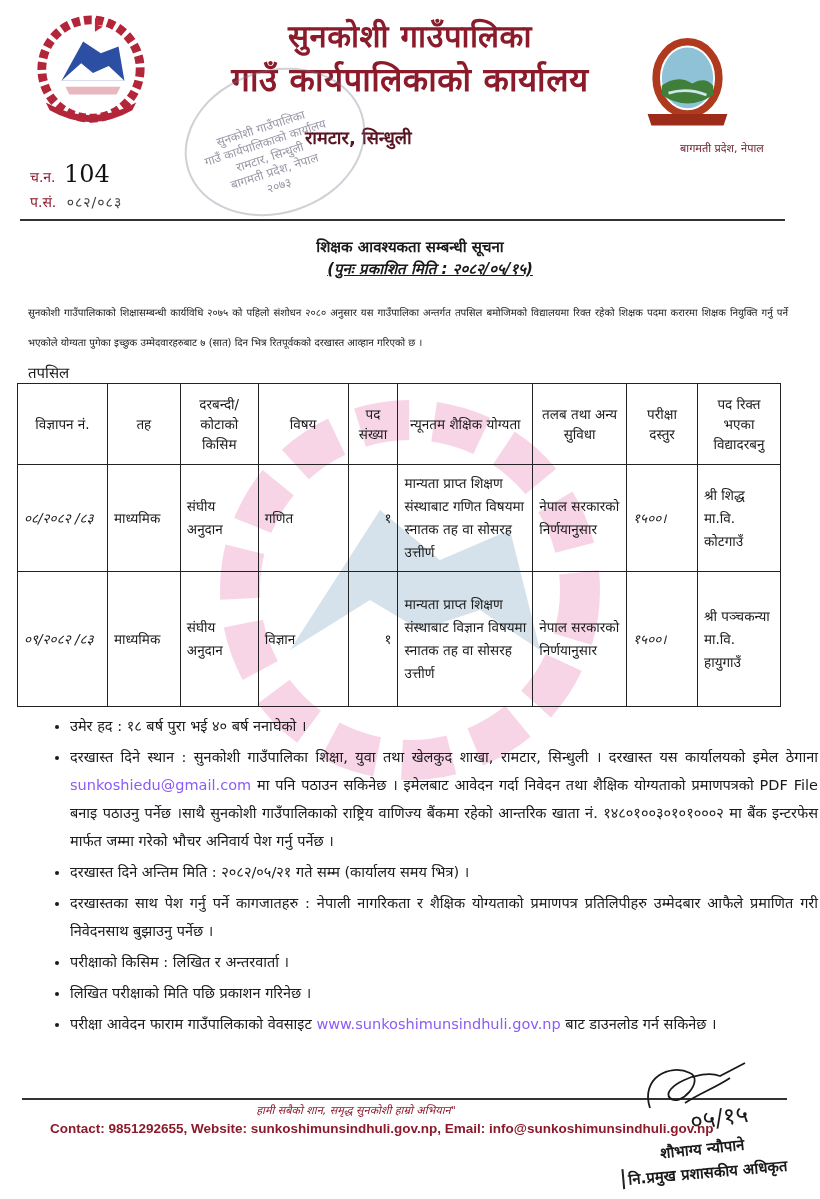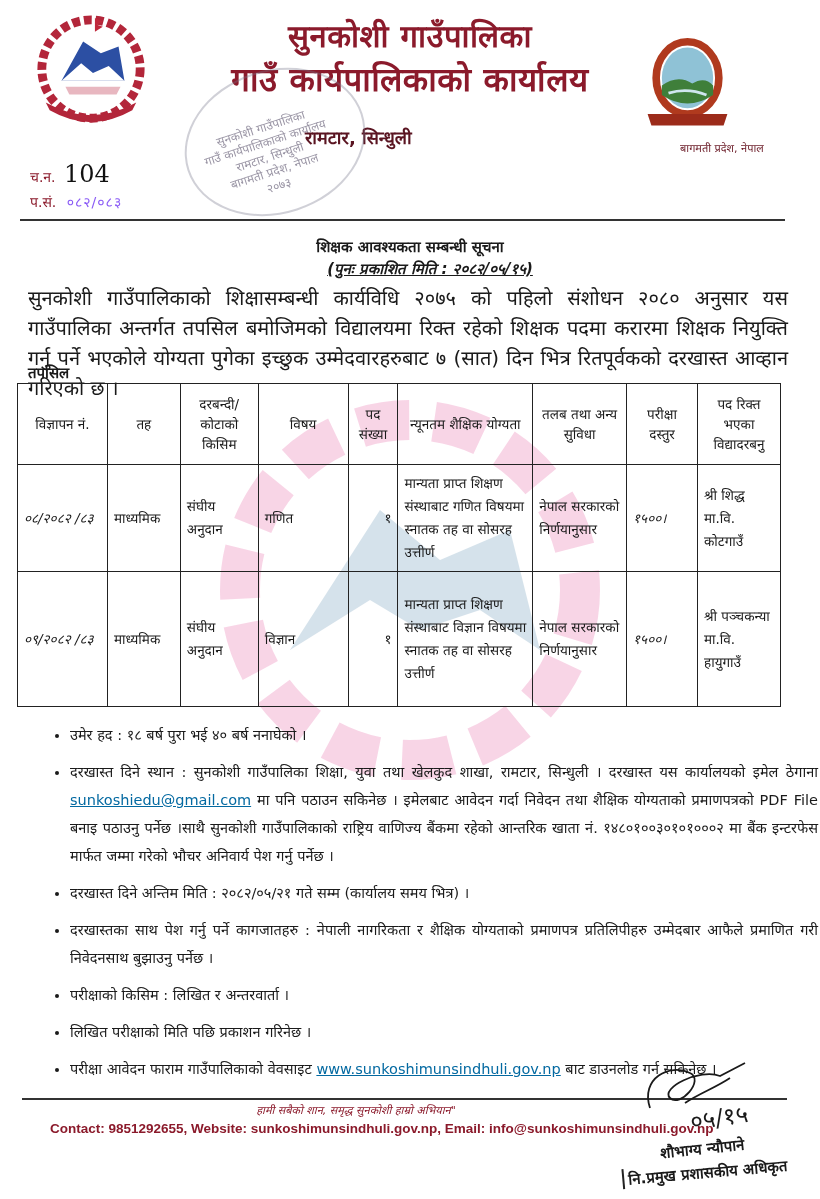--- a/index.html
+++ b/index.html
@@ -11,45 +11,45 @@
   
   .emblem-left { left: 32px; top: 12px; width: 118px; height: 118px; }
   .emblem-right { left: 640px; top: 38px; width: 95px; height: 95px; }
   .title1 { left: 0; width: 820px; top: 14px; text-align: center; font-size: 31px; color: #8b1a2b; font-weight: bold; letter-spacing: 0.5px; }
   .title2 { left: 0; width: 820px; top: 56px; text-align: center; font-size: 33px; color: #8b1a2b; font-weight: bold; letter-spacing: 0.5px; }
   .address { left: 305px; top: 125px; font-size: 18px; color: #5a1421; font-weight: bold; }
   .province { left: 680px; top: 140px; font-size: 11px; color: #6a1a26; }
   .ref1 { left: 30px; top: 160px; font-size: 14px; color: #8b1a2b; }
   .ref1 .hand { font-size: 24px; color: #111; font-family: "DejaVu Serif", serif; margin-left: 4px; }
   .ref2 { left: 30px; top: 192px; font-size: 14px; color: #8b1a2b; }
-  .ref2 .val { color: #8b5cf6; margin-left: 6px; letter-spacing: 1px; }
+  .ref2 .val { color: #404040; margin-left: 6px; letter-spacing: 1px; }
   .stamp { left: 183px; top: 70px; width: 180px; height: 140px; border-radius: 50%; border: 2px solid rgba(120,120,140,0.35); transform: rotate(-18deg); }
   .stamp-text { left: 200px; top: 120px; font-size: 12px; color: rgba(70,60,90,0.55); transform: rotate(-18deg); line-height: 15px; text-align: center; width: 140px; }
   .rule-top { left: 20px; top: 219px; width: 765px; height: 2px; background: #333; }
 
   
   .notice-title { left: 0; width: 820px; top: 236px; text-align: center; font-size: 15px; font-weight: bold; }
   .notice-sub { left: 0; width: 820px; top: 258px; text-align: center; font-size: 15px; font-style: italic; text-decoration: underline; font-weight: bold; padding-left: 20px; }
-  .intro { left: 28px; top: 283px; width: 760px; font-size: 20px; line-height: 30px; text-align: justify; }
-  .tapsil { left: 28px; top: 362px; font-size: 15px; font-weight: bold; }
+  .intro { left: 28px; top: 298px; width: 760px; font-size: 10px; line-height: 30px; text-align: justify; }
+  .tapsil { left: 28px; top: 362px; font-size: 15px; font-weight: normal; }
 
   table.vac { position: absolute; left: 17px; top: 383px; border-collapse: collapse; width: 764px; font-size: 13.5px; }
   table.vac td, table.vac th { border: 1.5px solid #222; padding: 2px 6px; vertical-align: middle; font-weight: normal; }
   table.vac th { text-align: center; height: 76px; line-height: 20px; }
   table.vac td { line-height: 23px; }
   table.vac tr.r1 td { height: 102px; }
   table.vac tr.r2 td { height: 130px; }
   .c-center { text-align: left; font-style: italic; }
   .c-right { text-align: right; }
 
   .watermark { left: 180px; top: 400px; width: 460px; height: 380px; opacity: 0.28; pointer-events: none; }
 
   ul.points { position: absolute; left: 40px; top: 712px; width: 748px; margin: 0; padding: 0 0 0 30px; font-size: 14.5px; line-height: 28px; }
-  ul.points li { margin-bottom: 3px; text-align: justify; margin-top: 9px; }
-  ul.points a { color: #0369a1; text-decoration: underline; }
+  ul.points li { margin-bottom: 3px; text-align: justify; }
+  ul.points a { color: #8b5cf6; }
 
   
   .rule-bottom { left: 22px; top: 1098px; width: 765px; height: 2px; background: #333; }
   .motto { left: 0; width: 712px; top: 1102px; text-align: center; font-size: 11px; font-style: italic; color: #8b1a2b; }
   .contact { left: 50px; top: 1121px; font-size: 13.5px; font-weight: bold; color: #8b1a2b; font-family: "Liberation Sans", sans-serif; white-space: nowrap; }
   .signature { left: 630px; top: 1058px; width: 130px; height: 70px; }
   .sig-date { left: 690px; top: 1100px; font-size: 24px; font-family: "DejaVu Serif", serif; color: #1a1a1a; transform: rotate(-8deg); }
   .signer { left: 660px; top: 1138px; font-size: 15px; font-weight: bold; transform: rotate(-6deg); }
   .designation { left: 622px; top: 1162px; font-size: 15px; font-weight: bold; transform: rotate(-5deg); border-left: 2px solid #222; padding-left: 4px; }
 </style>

